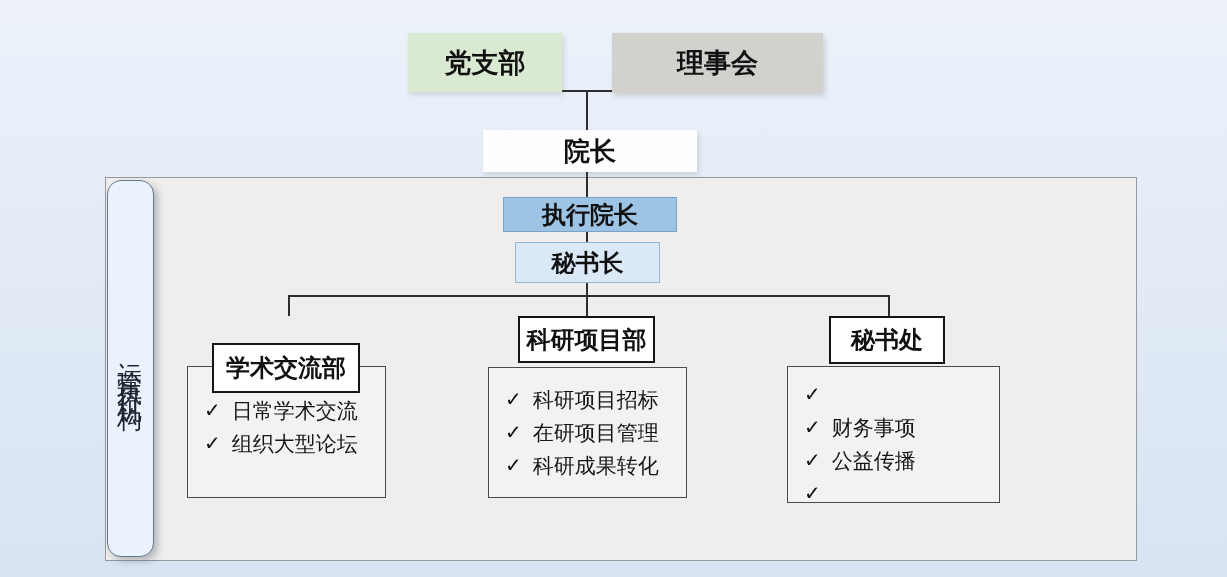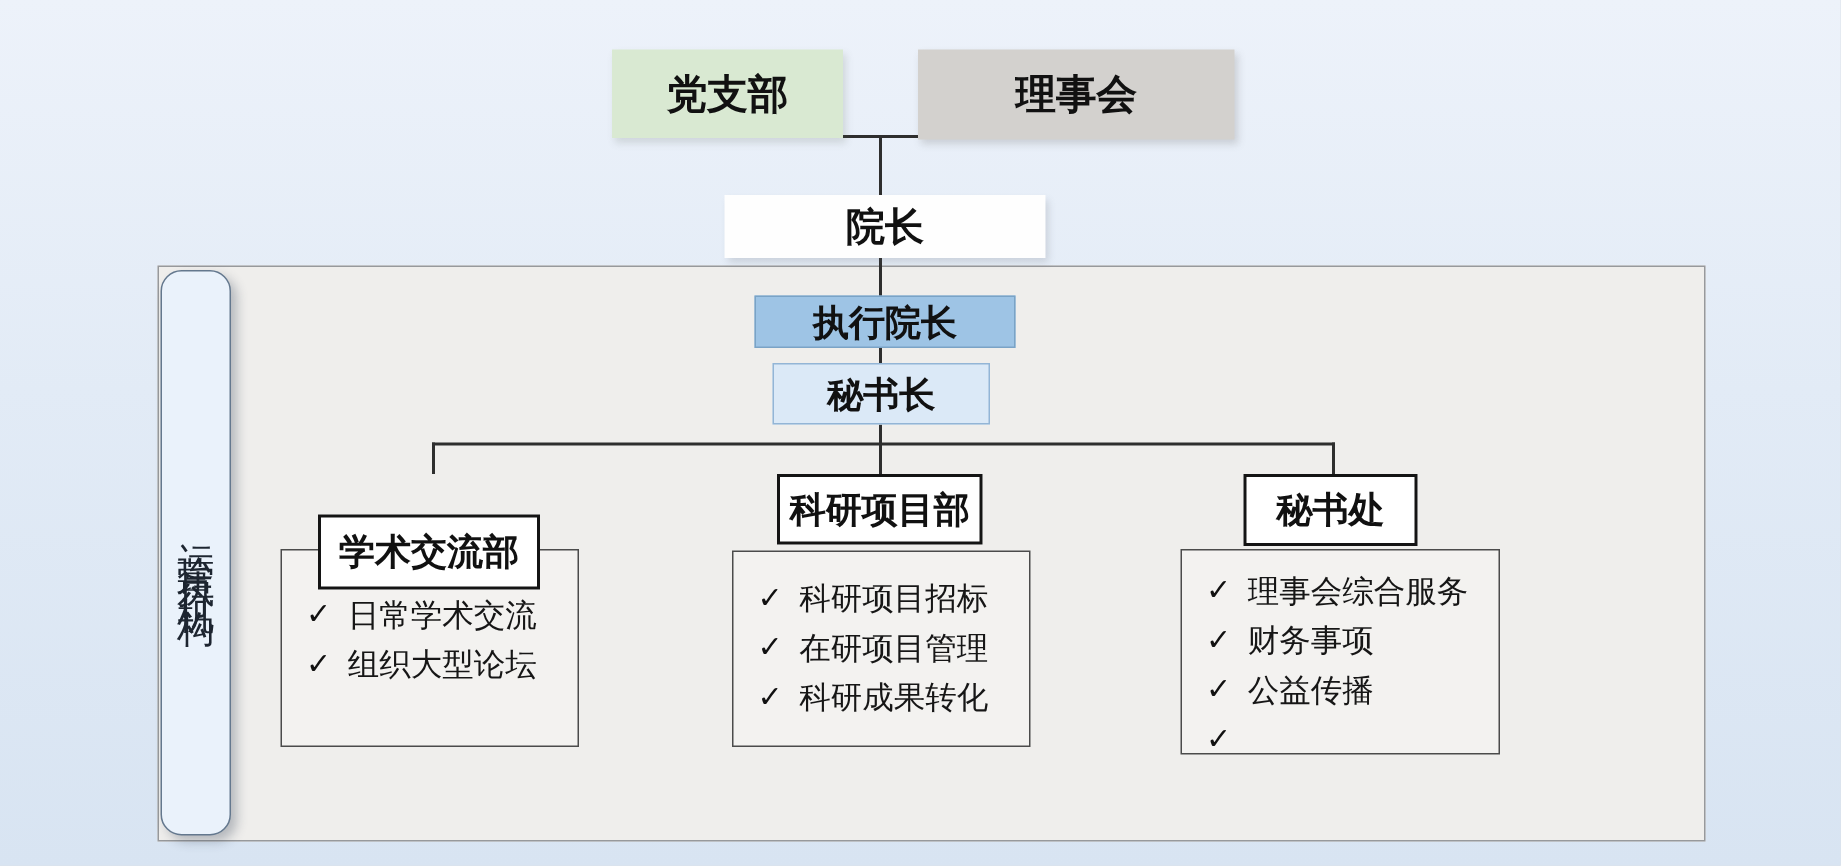--- a/index.html
+++ b/index.html
@@ -141,21 +141,20 @@
     </div>
     <div class="task-item">
       <span class="check">✓</span>
       <span>科研成果转化</span>
     </div>
   </div>
 
   <div class="task-list tl3">
     <div class="task-item">
       <span class="check">✓</span>
-      <span>理事会综合服务</span>
     </div>
     <div class="task-item">
       <span class="check">✓</span>
       <span>财务事项</span>
     </div>
     <div class="task-item">
       <span class="check">✓</span>
       <span>公益传播</span>
     </div>
     <div class="task-item">

